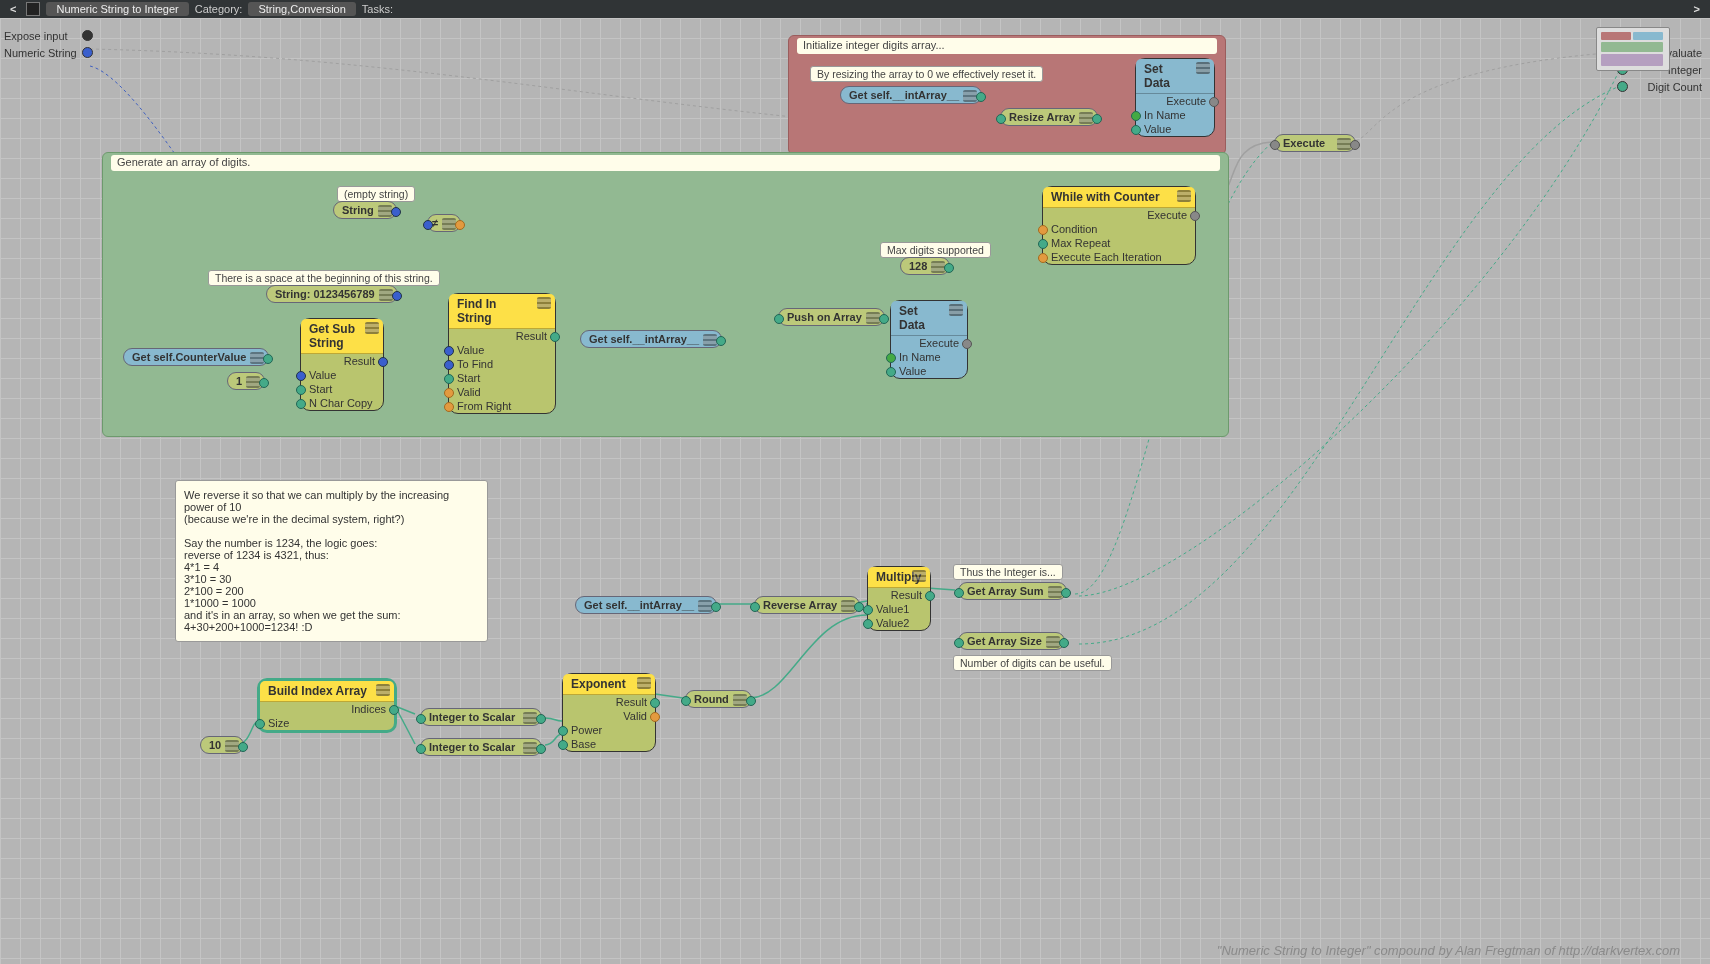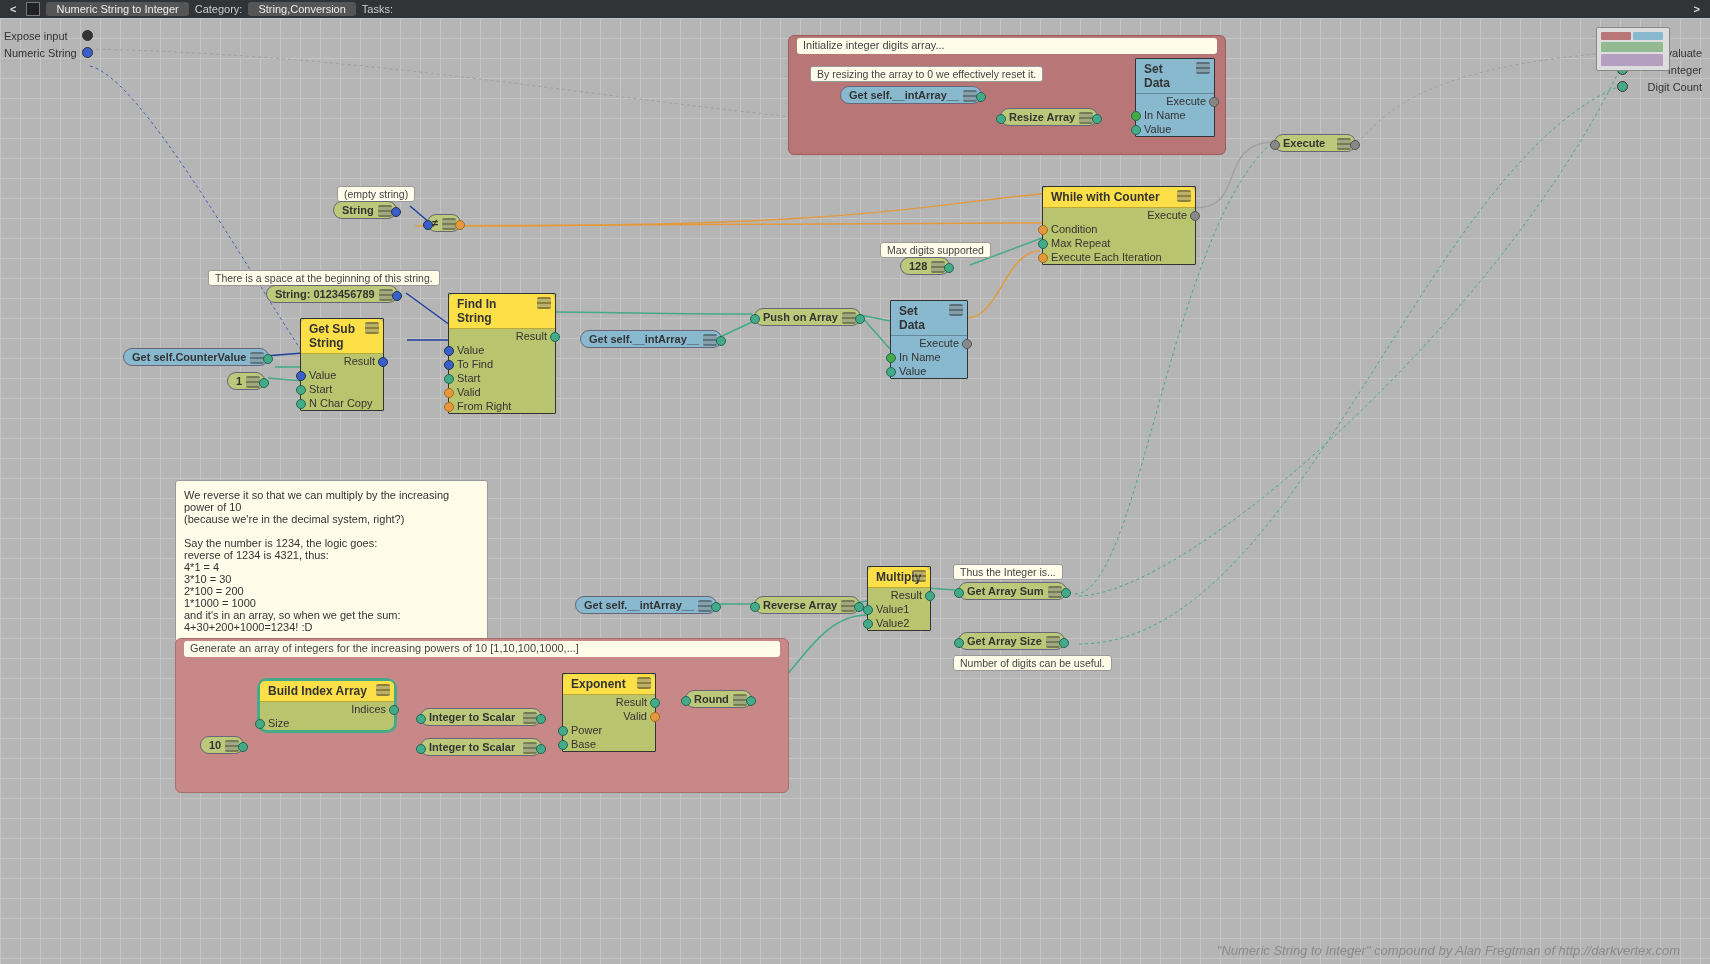--- a/index.html
+++ b/index.html
@@ -10,21 +10,21 @@
 #topbar .check{width:12px;height:12px;border:1px solid #777;background:#222}
 #topbar .field{background:#555;border-radius:3px;padding:1px 10px;color:#eee}
 #topbar .label{color:#ccc}
 svg.wires{position:absolute;top:0;left:0;width:1710px;height:946px;pointer-events:none}
 .group{position:absolute;border-radius:6px;padding:22px 8px 8px 8px;box-sizing:border-box}
 .group .gtitle{position:absolute;top:2px;left:8px;right:8px;height:16px;background:#fffdea;border-radius:3px;padding:1px 6px;font-size:11px;color:#444;box-sizing:border-box}
 .g-red{background:#b87676;border:1px solid #9a5d5d}
 .g-green{background:#92b992;border:1px solid #6d9a6d}
 .g-purple{background:#b59fc0;border:1px solid #9a80a6}
 .g-inner-red{background:#c98888;border:1px solid #a96d6d}
-.node{position:absolute;border-radius:1px;border:1px solid #333;box-sizing:border-box}
+.node{position:absolute;border-radius:10px;border:1px solid #333;box-sizing:border-box}
 .node .ntitle{padding:3px 22px 3px 8px;font-weight:bold;font-size:12px;border-bottom:1px solid rgba(0,0,0,.25);border-radius:5px 5px 0 0;position:relative}
 .node .ntitle .menu{position:absolute;right:4px;top:3px;width:14px;height:12px;background:linear-gradient(#333 2px,transparent 2px,transparent 5px,#333 5px,#333 7px,transparent 7px,transparent 10px,#333 10px) #888;border-radius:2px;opacity:.55}
 .node .row{padding:1px 8px;position:relative;font-size:11px}
 .node .row.right{text-align:right}
 .node .row .port{position:absolute;width:8px;height:8px;border-radius:50%;background:#4a8;border:1px solid #265;top:3px}
 .node .row .port.left{left:-5px}
 .node .row .port.right{right:-5px}
 .node .row .port.o{background:#e39a3f;border-color:#a36a1f}
 .n-ylw{background:#b9c56e}
 .n-ylw .ntitle{background:#fde047}
@@ -126,20 +126,23 @@
 <div class="pill" style="left:1000px;top:90px">
   <span class="port left" style="background:#4a8"></span><span>Resize Array</span><span class="menu"></span><span class="port right" style="background:#4a8"></span>
 </div>
 <div class="node n-blue" style="left:1135px;top:40px;width:80px">
   <div class="ntitle"><span>Set Data</span><span class="menu"></span></div>
   <div class="row right"><span class="port right" style="background:#888;border-color:#555"></span><span>Execute</span></div>
   <div class="row"><span class="port left" style="background:#4a4;"></span><span>In Name</span></div>
   <div class="row"><span class="port left" style="background:#4a8"></span><span>Value</span></div>
 </div>
 
+<div class="group g-green" style="left:102px;top:134px;width:1127px;height:285px">
+  <div class="gtitle">Generate an array of digits.</div>
+</div>
 <div class="tag" style="left:337px;top:168px">(empty string)</div>
 <div class="pill" style="left:333px;top:183px"><span>String</span><span class="menu"></span><span class="port right" style="background:#3a5fcd;border-color:#234"></span></div>
 <div class="pill" style="left:427px;top:196px;padding-left:4px"><span class="port left" style="background:#3a5fcd;border-color:#234"></span><span>≠</span><span class="menu"></span><span class="port right" style="background:#e39a3f;border-color:#a36a1f"></span></div>
 <div class="tag" style="left:208px;top:252px">There is a space at the beginning of this string.</div>
 <div class="pill" style="left:266px;top:267px"><span>String: 0123456789</span><span class="menu"></span><span class="port right" style="background:#3a5fcd;border-color:#234"></span></div>
 
 <div class="node n-ylw" style="left:300px;top:300px;width:84px">
   <div class="ntitle"><span>Get Sub String</span><span class="menu"></span></div>
   <div class="row right"><span class="port right" style="background:#3a5fcd;border-color:#234"></span><span>Result</span></div>
   <div class="row"><span class="port left" style="background:#3a5fcd;border-color:#234"></span><span>Value</span></div>
@@ -152,21 +155,21 @@
 <div class="node n-ylw" style="left:448px;top:275px;width:108px">
   <div class="ntitle"><span>Find In String</span><span class="menu"></span></div>
   <div class="row right"><span class="port right"></span><span>Result</span></div>
   <div class="row"><span class="port left" style="background:#3a5fcd;border-color:#234"></span><span>Value</span></div>
   <div class="row"><span class="port left" style="background:#3a5fcd;border-color:#234"></span><span>To Find</span></div>
   <div class="row"><span class="port left"></span><span>Start</span></div>
   <div class="row"><span class="port left o"></span><span>Valid</span></div>
   <div class="row"><span class="port left o"></span><span>From Right</span></div>
 </div>
 <div class="pill blue" style="left:580px;top:312px"><span>Get self.__intArray__</span><span class="menu"></span><span class="port right" style="background:#4a8"></span></div>
-<div class="pill" style="left:754px;top:290px"><span class="port left" style="background:#4a8"></span><span>Push on Array</span><span class="menu"></span><span class="port right" style="background:#4a8"></span></div>
+<div class="pill" style="left:778px;top:290px"><span class="port left" style="background:#4a8"></span><span>Push on Array</span><span class="menu"></span><span class="port right" style="background:#4a8"></span></div>
 <div class="node n-blue" style="left:890px;top:282px;width:78px">
   <div class="ntitle"><span>Set Data</span><span class="menu"></span></div>
   <div class="row right"><span class="port right" style="background:#888;border-color:#555"></span><span>Execute</span></div>
   <div class="row"><span class="port left" style="background:#4a4"></span><span>In Name</span></div>
   <div class="row"><span class="port left" style="background:#4a8"></span><span>Value</span></div>
 </div>
 <div class="tag" style="left:880px;top:224px">Max digits supported</div>
 <div class="pill" style="left:900px;top:239px"><span>128</span><span class="menu"></span><span class="port right" style="background:#4a8"></span></div>
 <div class="node n-ylw" style="left:1042px;top:168px;width:154px">
   <div class="ntitle"><span>While with Counter</span><span class="menu"></span></div>
@@ -195,23 +198,20 @@
   <div class="ntitle"><span>Multiply</span><span class="menu"></span></div>
   <div class="row right"><span class="port right"></span><span>Result</span></div>
   <div class="row"><span class="port left"></span><span>Value1</span></div>
   <div class="row"><span class="port left"></span><span>Value2</span></div>
 </div>
 <div class="tag" style="left:953px;top:546px">Thus the Integer is...</div>
 <div class="pill" style="left:958px;top:564px"><span class="port left" style="background:#4a8"></span><span>Get Array Sum</span><span class="menu"></span><span class="port right" style="background:#4a8"></span></div>
 <div class="pill" style="left:958px;top:614px"><span class="port left" style="background:#4a8"></span><span>Get Array Size</span><span class="menu"></span><span class="port right" style="background:#4a8"></span></div>
 <div class="tag" style="left:953px;top:637px">Number of digits can be useful.</div>
 
-<div class="group g-inner-red" style="left:175px;top:620px;width:614px;height:155px">
-  <div class="gtitle">Generate an array of integers for the increasing powers of 10  [1,10,100,1000,...]</div>
-</div>
 <div class="pill" style="left:200px;top:718px"><span>10</span><span class="menu"></span><span class="port right" style="background:#4a8"></span></div>
 <div class="node n-ylw" style="left:257px;top:660px;width:140px;border:3px solid #4a8;border-radius:10px">
   <div class="ntitle"><span>Build Index Array</span><span class="menu"></span></div>
   <div class="row right"><span class="port right"></span><span>Indices</span></div>
   <div class="row"><span class="port left"></span><span>Size</span></div>
 </div>
 <div class="pill" style="left:420px;top:690px;padding-right:26px"><span class="port left" style="background:#4a8"></span><span>Integer to Scalar</span><span class="menu"></span><span class="port right" style="background:#4a8"></span></div>
 <div class="pill" style="left:420px;top:720px;padding-right:26px"><span class="port left" style="background:#4a8"></span><span>Integer to Scalar</span><span class="menu"></span><span class="port right" style="background:#4a8"></span></div>
 <div class="node n-ylw" style="left:562px;top:655px;width:94px">
   <div class="ntitle"><span>Exponent</span><span class="menu"></span></div>

